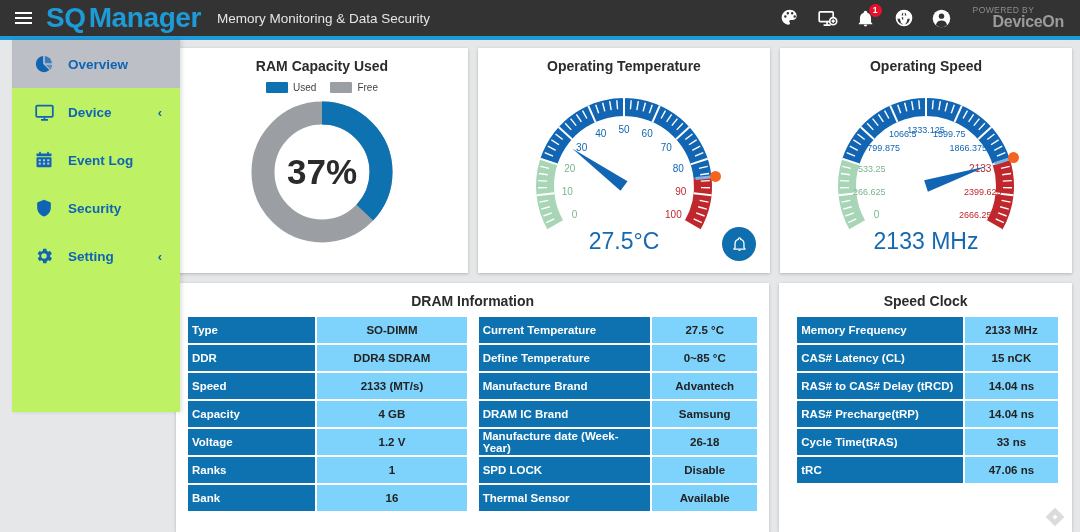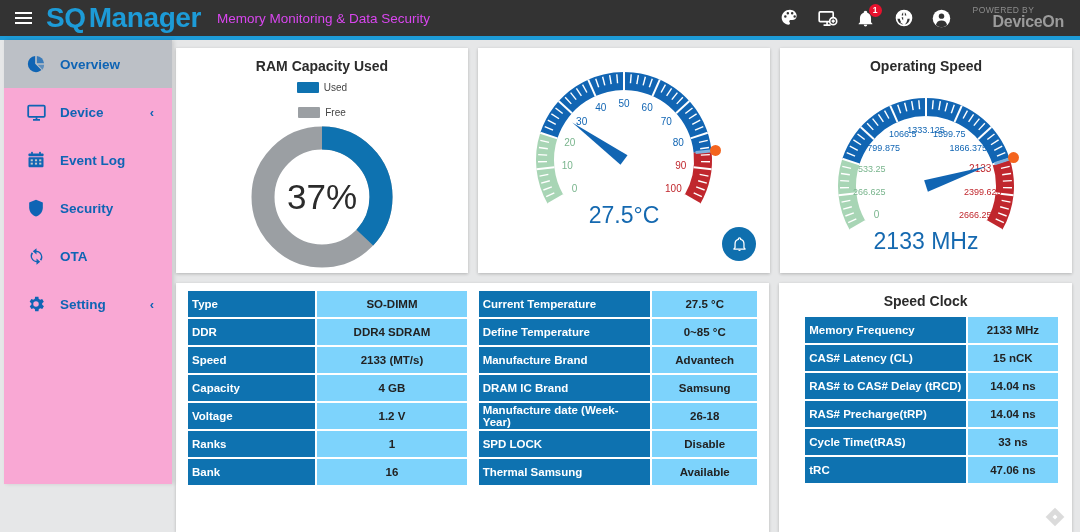--- a/index.html
+++ b/index.html
@@ -28,21 +28,21 @@
     align-items: center; justify-content: center;
     gap: 3px; cursor: pointer;
   }
   #hamburger span { display: block; width: 17px; height: 2px; background: #ffffff; }
   .brand {
     font-size: 28px; font-weight: bold; color: #1d9bd7;
     letter-spacing: -0.4px; white-space: nowrap;
   }
   .brand .b2 { margin-left: 3px; }
   #header-subtitle {
-    margin-left: 16px; color: #d946ef; font-size: 13.5px; white-space: nowrap;
+    margin-left: 16px; color: #e5e5e5; font-size: 13.5px; white-space: nowrap;
   }
   #header-icons {
     margin-left: auto; display: flex; align-items: center;
     gap: 16px; padding-right: 10px;
   }
   .hicon {
     width: 22px; height: 22px; position: relative;
     display: flex; align-items: center; justify-content: center;
     cursor: pointer;
   }
@@ -58,23 +58,23 @@
   #powered-by {
     margin-left: 4px; margin-right: 6px;
     display: flex; flex-direction: column;
     line-height: 1; color: #8d8d8d;
   }
   #powered-label { font-size: 8.5px; letter-spacing: 0.4px; }
   #powered-name { font-size: 16px; font-weight: bold; color: #9b9b9b; letter-spacing: -0.3px; margin-left: 20px; }
 
   
   #sidebar {
-    position: absolute; top: 40px; left: 4px;
-    width: 168px; height: 444px;
-    background: #f9a8d4;
+    position: absolute; top: 40px; left: 12px;
+    width: 168px; height: 372px;
+    background: #bef264;
     box-shadow: 2px 0 4px rgba(0,0,0,0.12);
     z-index: 3;
   }
   .nav-item {
     height: 48px; display: flex; align-items: center;
     padding-left: 20px; cursor: pointer;
     color: #0f64b4; font-size: 13.5px; font-weight: bold;
   }
   .nav-item.active { background: #bcc0c6; }
   .nav-icon {
@@ -104,30 +104,30 @@
     color: #2b2b2b; padding-top: 10px;
   }
   .row1 .card { width: 297px; height: 225px; }
   .row2 { margin-top: 10px; }
   .card-dram { width: 604px; height: 249px; }
   .card-speed { width: 298px; height: 249px; }
 
   
   #donut-legend {
     display: flex; justify-content: center; align-items: center;
-    gap: 14px; margin-top: 8px; flex-direction: column;
+    gap: 14px; margin-top: 8px;
   }
   .lg { display: flex; align-items: center; gap: 5px; }
   .lg-sw { width: 22px; height: 11px; border-radius: 1px; }
   .lg-tx { font-size: 10px; color: #444; }
   #donut-wrap { display: flex; justify-content: center; margin-top: 4px; }
   #donut-center {
     position: absolute; left: 0; top: 0; width: 100%; height: 100%;
     display: flex; align-items: center; justify-content: center;
-    font-size: 35px; font-weight: normal; color: #2b2b2b;
+    font-size: 35px; font-weight: bold; color: #2b2b2b;
   }
 
   .gauge-wrap { position: relative; display: flex; justify-content: center; }
   .gauge-value {
     position: absolute; width: 100%; text-align: center;
     bottom: 6px; font-size: 23px; color: #1569b0; font-weight: normal;
   }
   #temp-alarm-btn {
     position: absolute; right: 14px; bottom: 12px;
     width: 34px; height: 34px; border-radius: 50%;
@@ -144,21 +144,21 @@
     padding: 0 4px;
   }
   .td-cell {
     background: #7dd3fc; color: #222222; text-align: center;
     padding: 0 4px;
   }
   #dram-tables { display: flex; gap: 8px; padding: 6px 10px 0 10px; }
   .dram-half { flex: 1; }
   #dram-tables .dram-left .th-cell { width: 46%; }
   #dram-tables .dram-right .th-cell { width: 62%; }
-  #speed-table-wrap { padding: 6px 12px 0 24px; }
+  #speed-table-wrap { padding: 6px 12px 0 16px; }
   #speed-table-wrap .th-cell { width: 64%; }
 
   #corner-mark {
     position: absolute; right: 6px; bottom: 4px;
     width: 22px; height: 22px; opacity: 0.35;
   }
 </style>
 </head>
 <body>
 
@@ -259,29 +259,20 @@
 
   <div class="nav-item">
     <span class="nav-icon">
       <svg width="20" height="20" viewBox="0 0 24 24" fill="#0f64b4">
         <path d="M12 2L3.8 5.4v5.9c0 5 3.5 9.7 8.2 10.8 4.7-1.1 8.2-5.8 8.2-10.8V5.4L12 2z"></path>
       </svg>
     </span>
     <span class="nav-label">Security</span>
   </div>
 
-  <div class="nav-item">
-    <span class="nav-icon">
-      <svg width="21" height="21" viewBox="0 0 24 24" fill="#0f64b4">
-        <path d="M12 5.5V2.6L7.8 6.1 12 9.6V6.9a5.2 5.2 0 013.9 8.5l1.5 1.4A7.2 7.2 0 0012 5.5z"></path>
-        <path d="M12 18.5v2.9l4.2-3.5L12 14.4v2.7a5.2 5.2 0 01-3.9-8.5L6.6 7.2A7.2 7.2 0 0012 18.5z"></path>
-      </svg>
-    </span>
-    <span class="nav-label">OTA</span>
-  </div>
 
   <div class="nav-item">
     <span class="nav-icon">
       <svg width="20" height="20" viewBox="0 0 24 24" fill="#0f64b4">
         <path d="M19.4 13a7.6 7.6 0 000-2l2-1.6-2-3.4-2.4 1a7.5 7.5 0 00-1.7-1l-.4-2.6h-4l-.4 2.6c-.6.2-1.2.6-1.7 1l-2.4-1-2 3.4L6.5 11a7.6 7.6 0 000 2l-2 1.6 2 3.4 2.4-1c.5.4 1.1.8 1.7 1l.4 2.6h4l.4-2.6c.6-.2 1.2-.6 1.7-1l2.4 1 2-3.4-2-1.6zM12 15.3A3.3 3.3 0 1112 8.7a3.3 3.3 0 010 6.6z"></path>
       </svg>
     </span>
     <span class="nav-label">Setting</span>
     <span class="nav-chev">‹</span>
   </div>
@@ -308,20 +299,21 @@
           <svg width="150" height="150" viewBox="0 0 150 150">
             <circle cx="75" cy="75" r="59" fill="none" stroke="#9b9fa3" stroke-width="23"></circle>
             <circle id="donut-arc" cx="75" cy="75" r="59" fill="none" stroke="#0e72b0" stroke-width="23" transform="rotate(-90 75 75)" stroke-dasharray="137.16 370.71"></circle>
           </svg>
           <div id="donut-center">37%</div>
         </div>
       </div>
     </div>
 
     <div class="card">
+      <div class="card-title">Operating Temperature</div>
       <div class="gauge-wrap" style="margin-top:2px;">
         <svg id="gauge-temp" width="205" height="185" viewBox="0 0 205 185">
             <path d="M25.789764466969388 154 A88 88 0 0 1 18.307026566026494 82.8065044950046 L35.42604385933926 88.36881039375366 A70 70 0 0 0 41.37822173508929 145 Z" fill="#a8d5b5"></path>
             <path d="M18.307026566026494 82.8065044950046 A88 88 0 0 1 189.51792679240805 100.8014952324465 L171.61653267577913 102.68300757126426 A70 70 0 0 0 35.42604385933926 88.36881039375366 Z" fill="#1165b3"></path>
             <path d="M189.51792679240805 100.8014952324465 A88 88 0 0 1 178.21023553303064 153.99999999999994 L162.62177826491074 144.99999999999994 A70 70 0 0 0 171.61653267577913 102.68300757126426 Z" fill="#c0272d"></path>
             <line x1="24.184873487922317" y1="146.61701907459624" x2="32.328316960116496" y2="142.7850054505106" stroke="#ffffff" stroke-width="1.4"></line>
             <line x1="21.39374890369733" y1="139.97719606967613" x2="29.829286809124355" y2="136.84004764377977" stroke="#ffffff" stroke-width="1.4"></line>
             <line x1="19.168019255401404" y1="133.12710457291286" x2="27.83648235658032" y2="130.70682618737547" stroke="#ffffff" stroke-width="1.4"></line>
             <line x1="17.523296437332775" y1="126.11479305437231" x2="26.363881693890974" y2="124.4283612231008" stroke="#ffffff" stroke-width="1.4"></line>
             <line x1="16.01886122116329" y1="111.80104810996868" x2="25.016887372436898" y2="111.61256633101846" stroke="#ffffff" stroke-width="1.4"></line>
@@ -470,20 +462,21 @@
             <circle cx="189.49719949915414" cy="81.57043651750482" r="5.5" fill="#f4641e"></circle>
           </svg>
         <div class="gauge-value">2133 MHz</div>
       </div>
     </div>
   </div>
 
   <div class="row row2">
 
     <div class="card card-dram">
+      <div class="card-title">DRAM Information</div>
       <div id="dram-tables">
         <div class="dram-half dram-left">
           <table class="tbl">
             <tbody id="dram-left-body">
                 <tr>
                   <td class="th-cell">Type</td>
                   <td class="td-cell">SO-DIMM</td>
                 </tr>
                 <tr>
                   <td class="th-cell">DDR</td>
@@ -533,21 +526,21 @@
                 </tr>
                 <tr>
                   <td class="th-cell">Manufacture date (Week-Year)</td>
                   <td class="td-cell">26-18</td>
                 </tr>
                 <tr>
                   <td class="th-cell">SPD LOCK</td>
                   <td class="td-cell">Disable</td>
                 </tr>
                 <tr>
-                  <td class="th-cell">Thermal Samsung</td>
+                  <td class="th-cell">Thermal Sensor</td>
                   <td class="td-cell">Available</td>
                 </tr>
               </tbody>
           </table>
         </div>
       </div>
     </div>
 
     <div class="card card-speed">
       <div class="card-title">Speed Clock</div>

